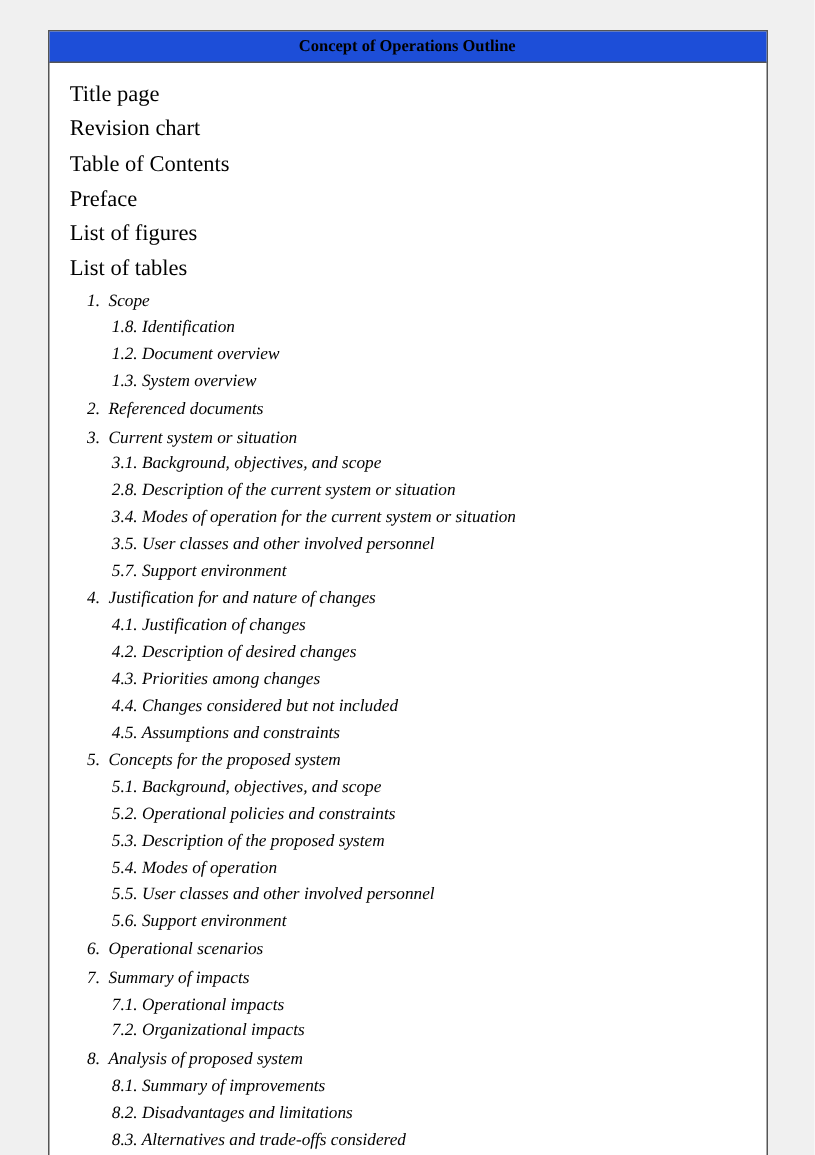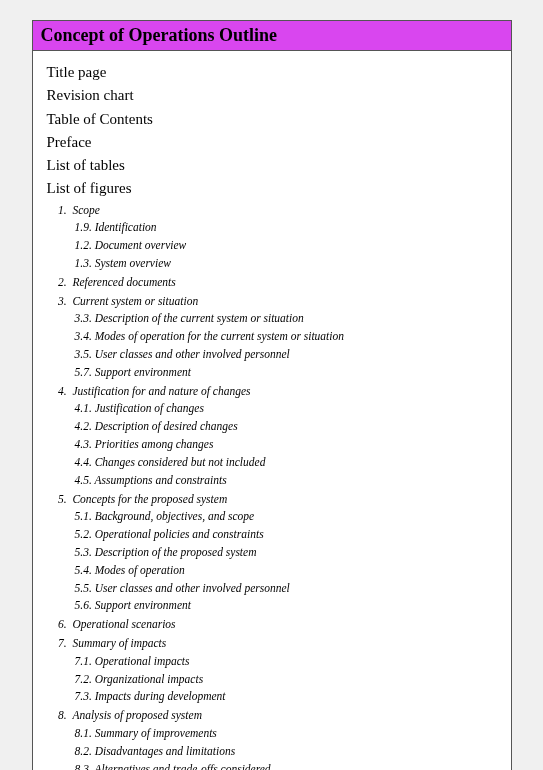--- a/index.html
+++ b/index.html
@@ -16,26 +16,26 @@
     }
 
     .document-box {
       width: 480px;
       border: 1.5px solid #555;
       background: #fff;
       padding: 0;
     }
 
     .doc-header {
-      background: #d946ef;
+      background: #1d4ed8;
       border-bottom: 1.5px solid #555;
-      text-align: left;
+      text-align: center;
       padding: 4px 8px;
       font-weight: bold;
-      font-size: 18px;
+      font-size: 11px;
     }
 
     .doc-content {
       padding: 10px 14px 14px 14px;
       font-size: 11.5px;
       line-height: 1.55;
     }
 
     .front-matter-item {
       display: block;
@@ -72,47 +72,50 @@
 
 <div class="document-box">
   <div class="doc-header">Concept of Operations Outline</div>
   <div class="doc-content">
 
     <div id="front-matter-container">
         <span class="front-matter-item">Title page</span>
         <span class="front-matter-item">Revision chart</span>
         <span class="front-matter-item">Table of Contents</span>
         <span class="front-matter-item">Preface</span>
+        <span class="front-matter-item">List of figures</span>
         <span class="front-matter-item">List of tables</span>
-        <span class="front-matter-item">List of figures</span>
       </div>
 
     <ul class="outline-list" id="outline-container">
         <li class="level1">
           <span class="item-label">&nbsp;&nbsp;&nbsp;&nbsp;1.&nbsp;&nbsp;Scope</span>
           <ul class="outline-list">
             <li class="level2">
-              <span class="item-label">1.9.  Identification</span>
+              <span class="item-label">1.8.  Identification</span>
             </li>
             <li class="level2">
               <span class="item-label">1.2.  Document overview</span>
             </li>
             <li class="level2">
               <span class="item-label">1.3.  System overview</span>
             </li>
           </ul>
         </li>
         <li class="level1">
           <span class="item-label">&nbsp;&nbsp;&nbsp;&nbsp;2.&nbsp;&nbsp;Referenced documents</span>
         </li>
         <li class="level1">
           <span class="item-label">&nbsp;&nbsp;&nbsp;&nbsp;3.&nbsp;&nbsp;Current system or situation</span>
           <ul class="outline-list">
             <li class="level2">
-              <span class="item-label">3.3.  Description of the current system or situation</span>
+              <span class="item-label">3.1.  Background, objectives, and scope</span>
+            </li>
+            <li class="level2">
+              <span class="item-label">2.8.  Description of the current system or situation</span>
             </li>
             <li class="level2">
               <span class="item-label">3.4.  Modes of operation for the current system or situation</span>
             </li>
             <li class="level2">
               <span class="item-label">3.5.  User classes and other involved personnel</span>
             </li>
             <li class="level2">
               <span class="item-label">5.7.  Support environment</span>
             </li>
@@ -165,23 +168,20 @@
           <span class="item-label">&nbsp;&nbsp;&nbsp;&nbsp;6.&nbsp;&nbsp;Operational scenarios</span>
         </li>
         <li class="level1">
           <span class="item-label">&nbsp;&nbsp;&nbsp;&nbsp;7.&nbsp;&nbsp;Summary of impacts</span>
           <ul class="outline-list">
             <li class="level2">
               <span class="item-label">7.1.  Operational impacts</span>
             </li>
             <li class="level2">
               <span class="item-label">7.2.  Organizational impacts</span>
-            </li>
-            <li class="level2">
-              <span class="item-label">7.3.  Impacts during development</span>
             </li>
           </ul>
         </li>
         <li class="level1">
           <span class="item-label">&nbsp;&nbsp;&nbsp;&nbsp;8.&nbsp;&nbsp;Analysis of proposed system</span>
           <ul class="outline-list">
             <li class="level2">
               <span class="item-label">8.1.  Summary of improvements</span>
             </li>
             <li class="level2">

